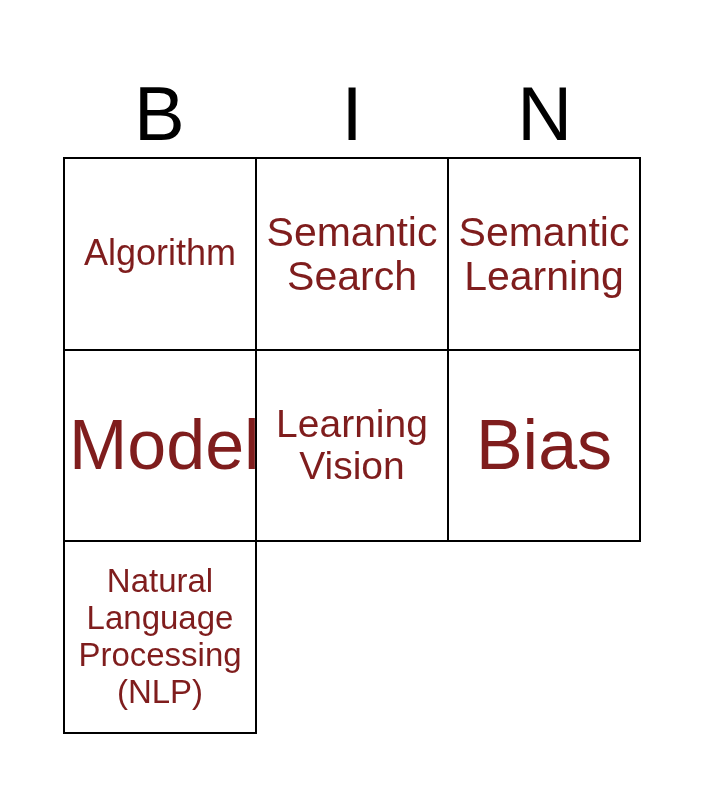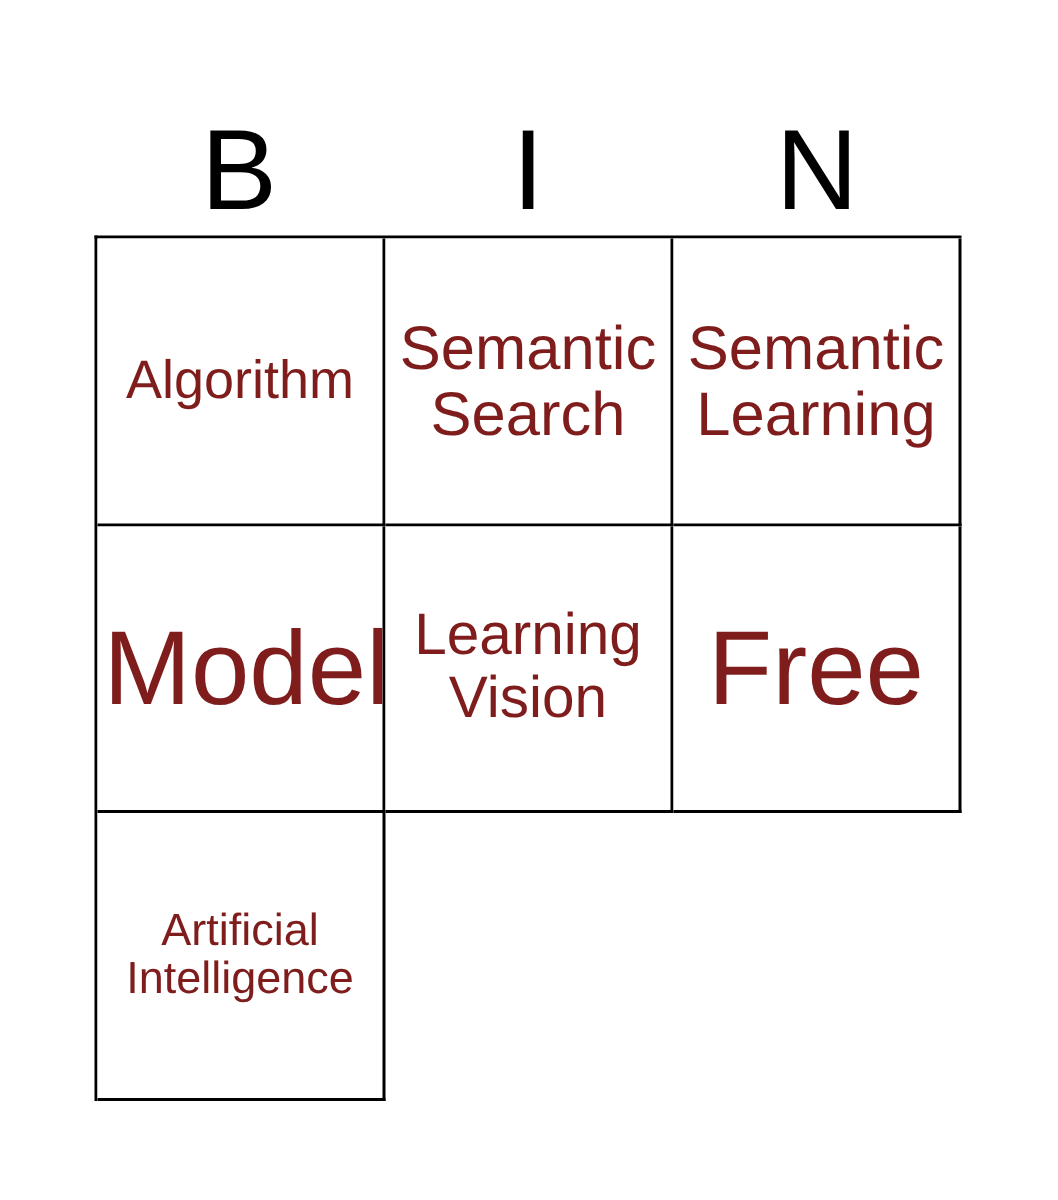--- a/index.html
+++ b/index.html
@@ -117,21 +117,23 @@
 
     <div class="bingo-cell">
       <span class="cell-text size-xl">Model</span>
     </div>
     <div class="bingo-cell">
       <span class="cell-text size-md">Learning
 Vision</span>
     </div>
 
     <div class="bingo-cell">
-      <span class="cell-text size-xl">Free</span>
+      <span class="cell-text size-xl">Bias</span>
     </div>
     <div class="bingo-cell">
-      <span class="cell-text size-xxs">Artificial
-Intelligence</span>
+      <span class="cell-text size-xs">Natural
+Language
+Processing
+(NLP)</span>
     </div>
 
   </div>
 </div>
 
 </body></html>

